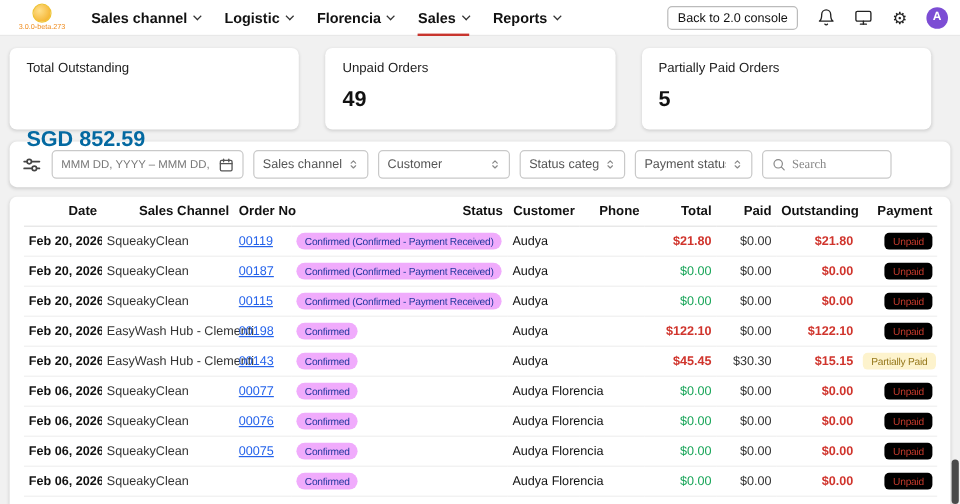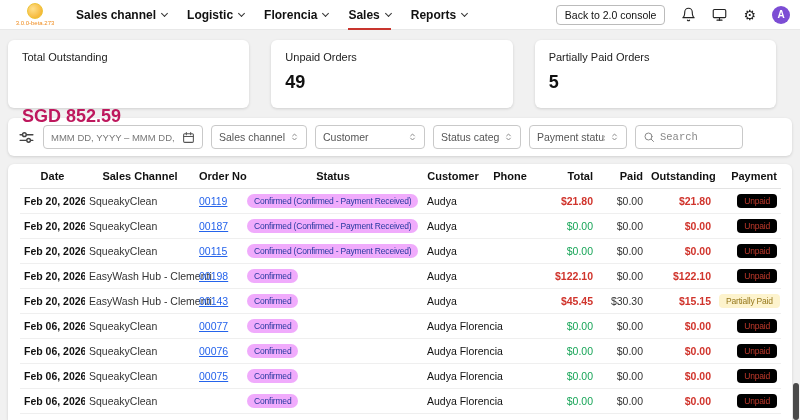--- a/index.html
+++ b/index.html
@@ -33,27 +33,27 @@
   .filters-group{display:flex;gap:8px;align-items:center}
   .inputbox,.select{border:1px solid #c9c9c9;border-radius:4px;height:24px;display:flex;align-items:center;padding:0 7px;background:#fff;font-size:10.5px;color:#555;gap:5px}
   .date-input{width:160px}
   .date-input input{border:none;outline:none;flex:1;min-width:0;font-size:9.5px;color:#444;font-family:inherit;background:transparent}
   .date-input input::placeholder{color:#777}
   .select{cursor:pointer;justify-content:space-between}
   .sel-sales-channel{width:96px}.sel-customer{width:110px}.sel-status-category{width:88px}.sel-payment-status{width:98px}
   .select-label{white-space:nowrap;overflow:hidden;color:#555}
   .updown{display:flex;align-items:center}
   .search-box{width:108px}
-  .search-box input{border:none;outline:none;flex:1;min-width:0;font-size:10.5px;font-family:Liberation Mono, monospace;background:transparent}
+  .search-box input{border:none;outline:none;flex:1;min-width:0;font-size:10.5px;font-family:Liberation Serif, serif;background:transparent}
   .search-box input::placeholder{color:#888}
 
   
   .tablecard{margin-top:8px;background:#fff;border-radius:6px 6px 0 0;box-shadow:0 1px 3px rgba(0,0,0,.14);padding:0 12px;height:256px;overflow:hidden}
   table{border-collapse:collapse;table-layout:fixed;width:761px;font-size:10.5px}
-  th{font-weight:700;text-align:center;padding:6px 4px;border-bottom:1px solid #e3e3e3;font-size:11px;white-space:nowrap}
+  th{font-weight:700;text-align:right;padding:6px 4px;border-bottom:1px solid #e3e3e3;font-size:11px;white-space:nowrap}
   td{padding:5px 4px;border-bottom:1px solid #efefef;white-space:nowrap;overflow:hidden}
   td.c-customer,td.c-channel{overflow:visible}
   col.w-date{width:65px}col.w-channel{width:110px}col.w-order{width:48px}col.w-status{width:180px}col.w-customer{width:60px}col.w-phone{width:54px}col.w-total{width:60px}col.w-paid{width:50px}col.w-out{width:68px}col.w-pay{width:66px}
   th.num,td.num{text-align:right}
   td.c-date{font-weight:700}
   td.c-channel{color:#333}
   .order-link{color:#2563eb;text-decoration:underline;cursor:pointer}
   .badge{display:inline-block;border-radius:9px;padding:2px 7px;font-size:8.5px;white-space:nowrap;letter-spacing:-0.2px}
   .badge.status{background:#f0abfc;color:#24399f}
   .badge.unpaid{background:#000000;color:#c0392b;border-radius:4px}
@@ -112,21 +112,21 @@
     </span>
     <span class="icon-btn gear">⚙</span>
     <div class="avatar">A</div>
   </div>
 </header>
 
 <main class="main">
   <section class="cards" id="cards">
       <div class="card">
         <div class="card-label">Total Outstanding</div>
-        <div class="card-value" style="color: #be185d; margin-top: 43px;">SGD 852.59</div>
+        <div class="card-value" style="color: #0369a1; margin-top: 43px;">SGD 852.59</div>
       </div>
       <div class="card">
         <div class="card-label">Unpaid Orders</div>
         <div class="card-value" style="color: rgb(17, 17, 17);">49</div>
       </div>
       <div class="card">
         <div class="card-label">Partially Paid Orders</div>
         <div class="card-value" style="color: rgb(17, 17, 17);">5</div>
       </div>
     </section>

